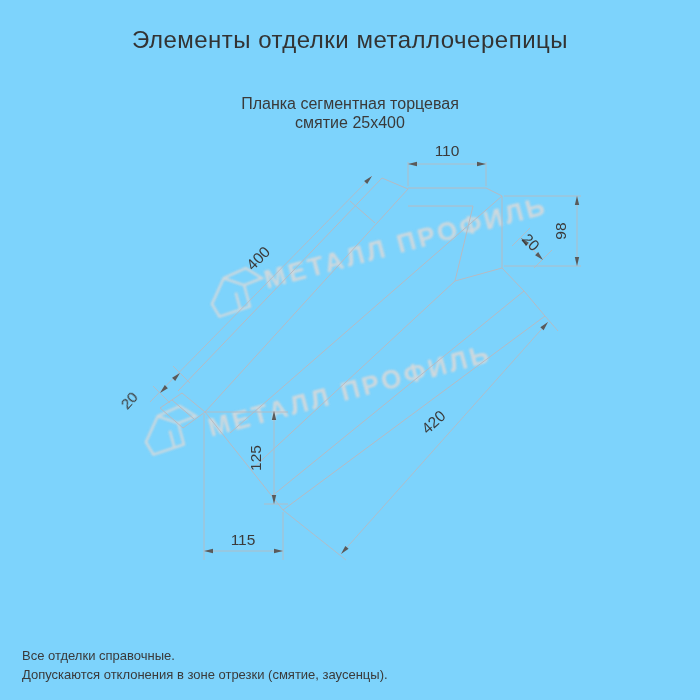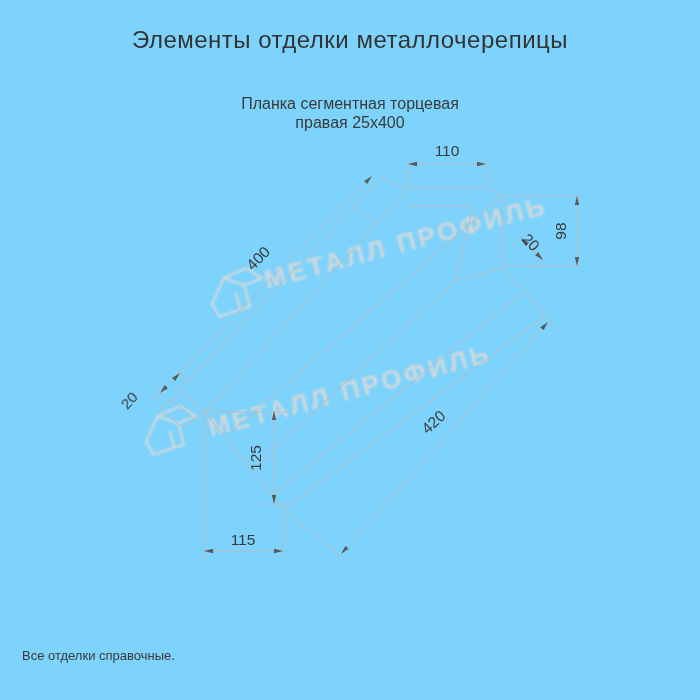--- a/index.html
+++ b/index.html
@@ -19,21 +19,21 @@
   .dimtxt{font-size:15.5px;}
   .wmtext{font-size:26px;font-weight:bold;letter-spacing:3px;}
 </style>
 </head>
 <body>
 
 <div class="page">
 
   <div class="title">Элементы отделки металлочерепицы</div>
   <div class="subtitle l1">Планка сегментная торцевая</div>
-  <div class="subtitle l2">правая 25x400</div>
+  <div class="subtitle l2">смятие 25x400</div>
 
   <svg width="700" height="700" viewBox="0 0 700 700">
     <defs>
       <filter id="wmblur" x="-20%" y="-20%" width="140%" height="140%">
         <feGaussianBlur stdDeviation="0.8"></feGaussianBlur>
       </filter>
     </defs>
 
     <g filter="url(#wmblur)" opacity="0.9">
       <g>
@@ -118,13 +118,14 @@
       <text class="dimtxt" transform="translate(566,231) rotate(-90)" text-anchor="middle">98</text>
       <text class="dimtxt" transform="translate(527,246) rotate(45)" text-anchor="middle">20</text>
       <text class="dimtxt" transform="translate(437,426) rotate(-42)" text-anchor="middle">420</text>
       <text class="dimtxt" transform="translate(133,404) rotate(-48)" text-anchor="middle">20</text>
       <text class="dimtxt" transform="translate(261,458) rotate(-90)" text-anchor="middle">125</text>
       <text class="dimtxt" x="243" y="545" text-anchor="middle">115</text>
     </g>
   </svg>
 
   <div class="notes n1">Все отделки справочные.</div>
+  <div class="notes n2">Допускаются отклонения в зоне отрезки (смятие, заусенцы).</div>
 </div>
 
 </body></html>

